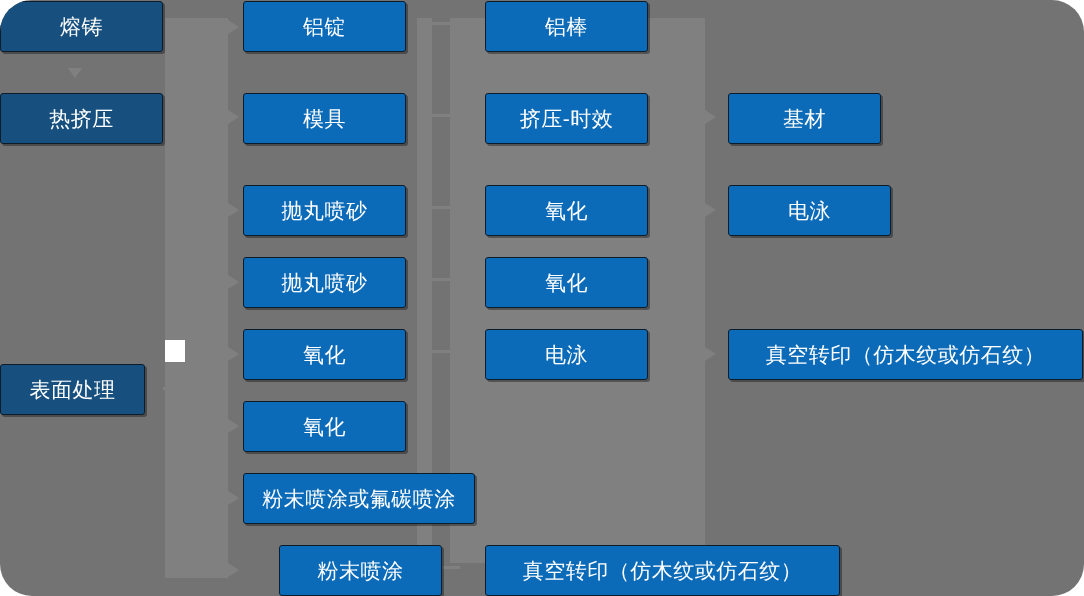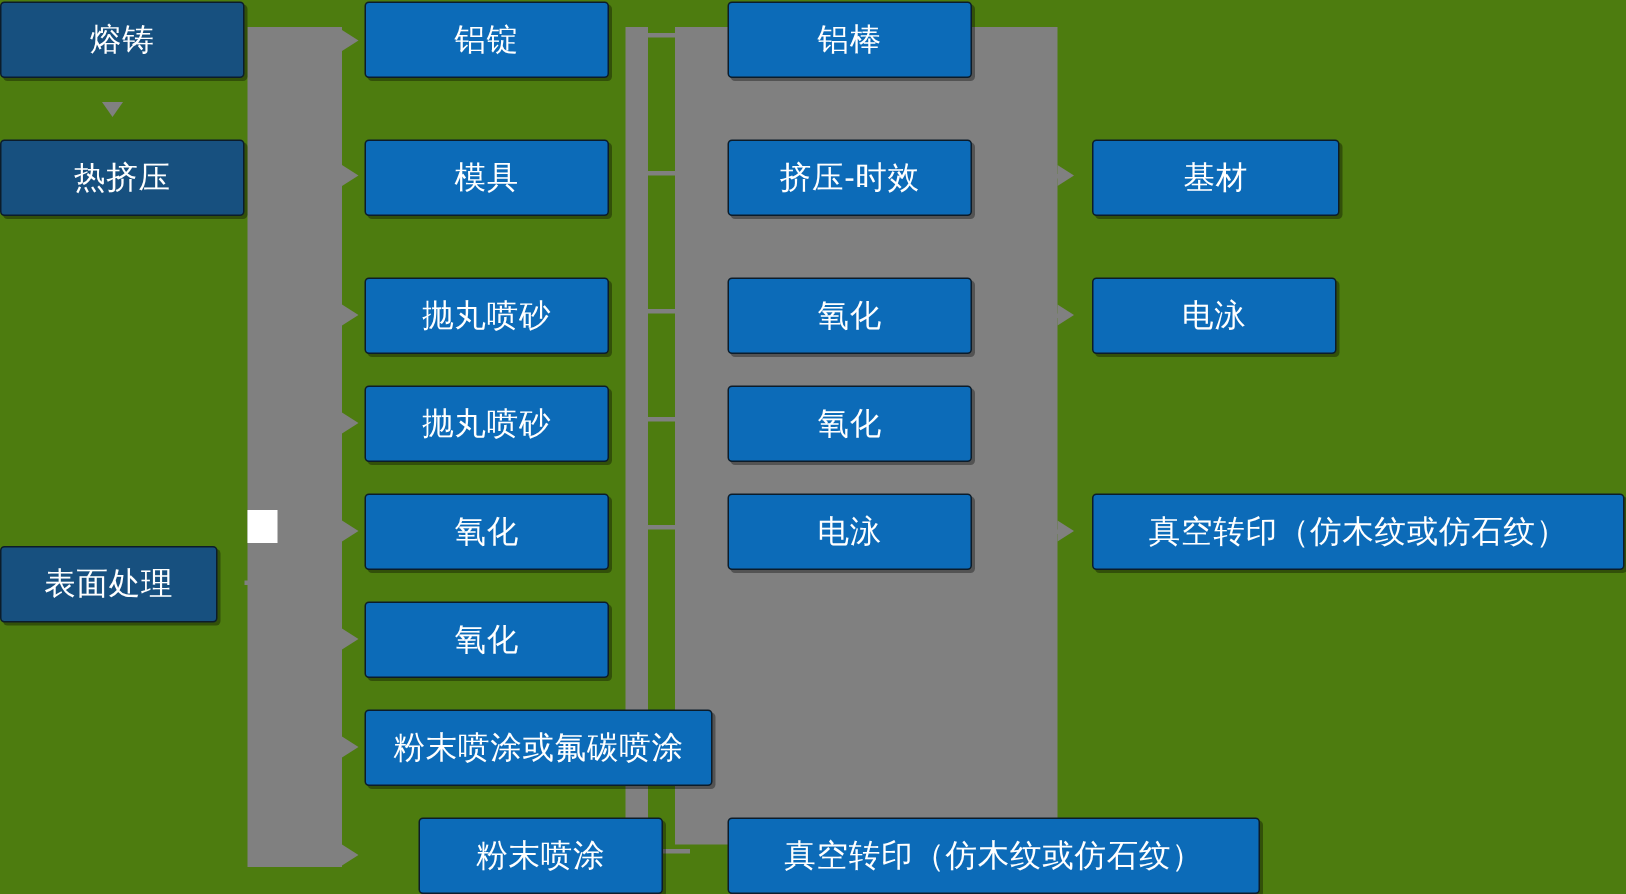--- a/index.html
+++ b/index.html
@@ -8,22 +8,23 @@
     padding: 0;
     background: #ffffff;
   }
   body {
     font-family: "Liberation Sans", "DejaVu Sans", sans-serif;
   }
   #canvas {
     position: relative;
     width: 1084px;
     height: 596px;
-    background: #4d7c0f;
+    background: #737373;
     overflow: hidden;
+    border-radius: 32px;
   }
 
   
   .conn {
     position: absolute;
     background: #808080;
   }
   .conn-line {
     position: absolute;
     background: #808080;
@@ -175,21 +176,21 @@
   </div>
 
   <div class="box mid" style="left:485px; top:329px; width:163px; height:51px;">
     <span>电泳</span>
   </div>
 
   <div class="box mid wide" style="left:485px; top:545px; width:355px; height:51px;">
     <span>真空转印（仿木纹或仿石纹）</span>
   </div>
 
-  <div class="box mid" style="left:728px; top:93px; width:165px; height:51px;">
+  <div class="box mid" style="left:728px; top:93px; width:153px; height:51px;">
     <span>基材</span>
   </div>
 
   <div class="box mid" style="left:728px; top:185px; width:163px; height:51px;">
     <span>电泳</span>
   </div>
 
   <div class="box mid wide" style="left:728px; top:329px; width:355px; height:51px;">
     <span>真空转印（仿木纹或仿石纹）</span>
   </div>

